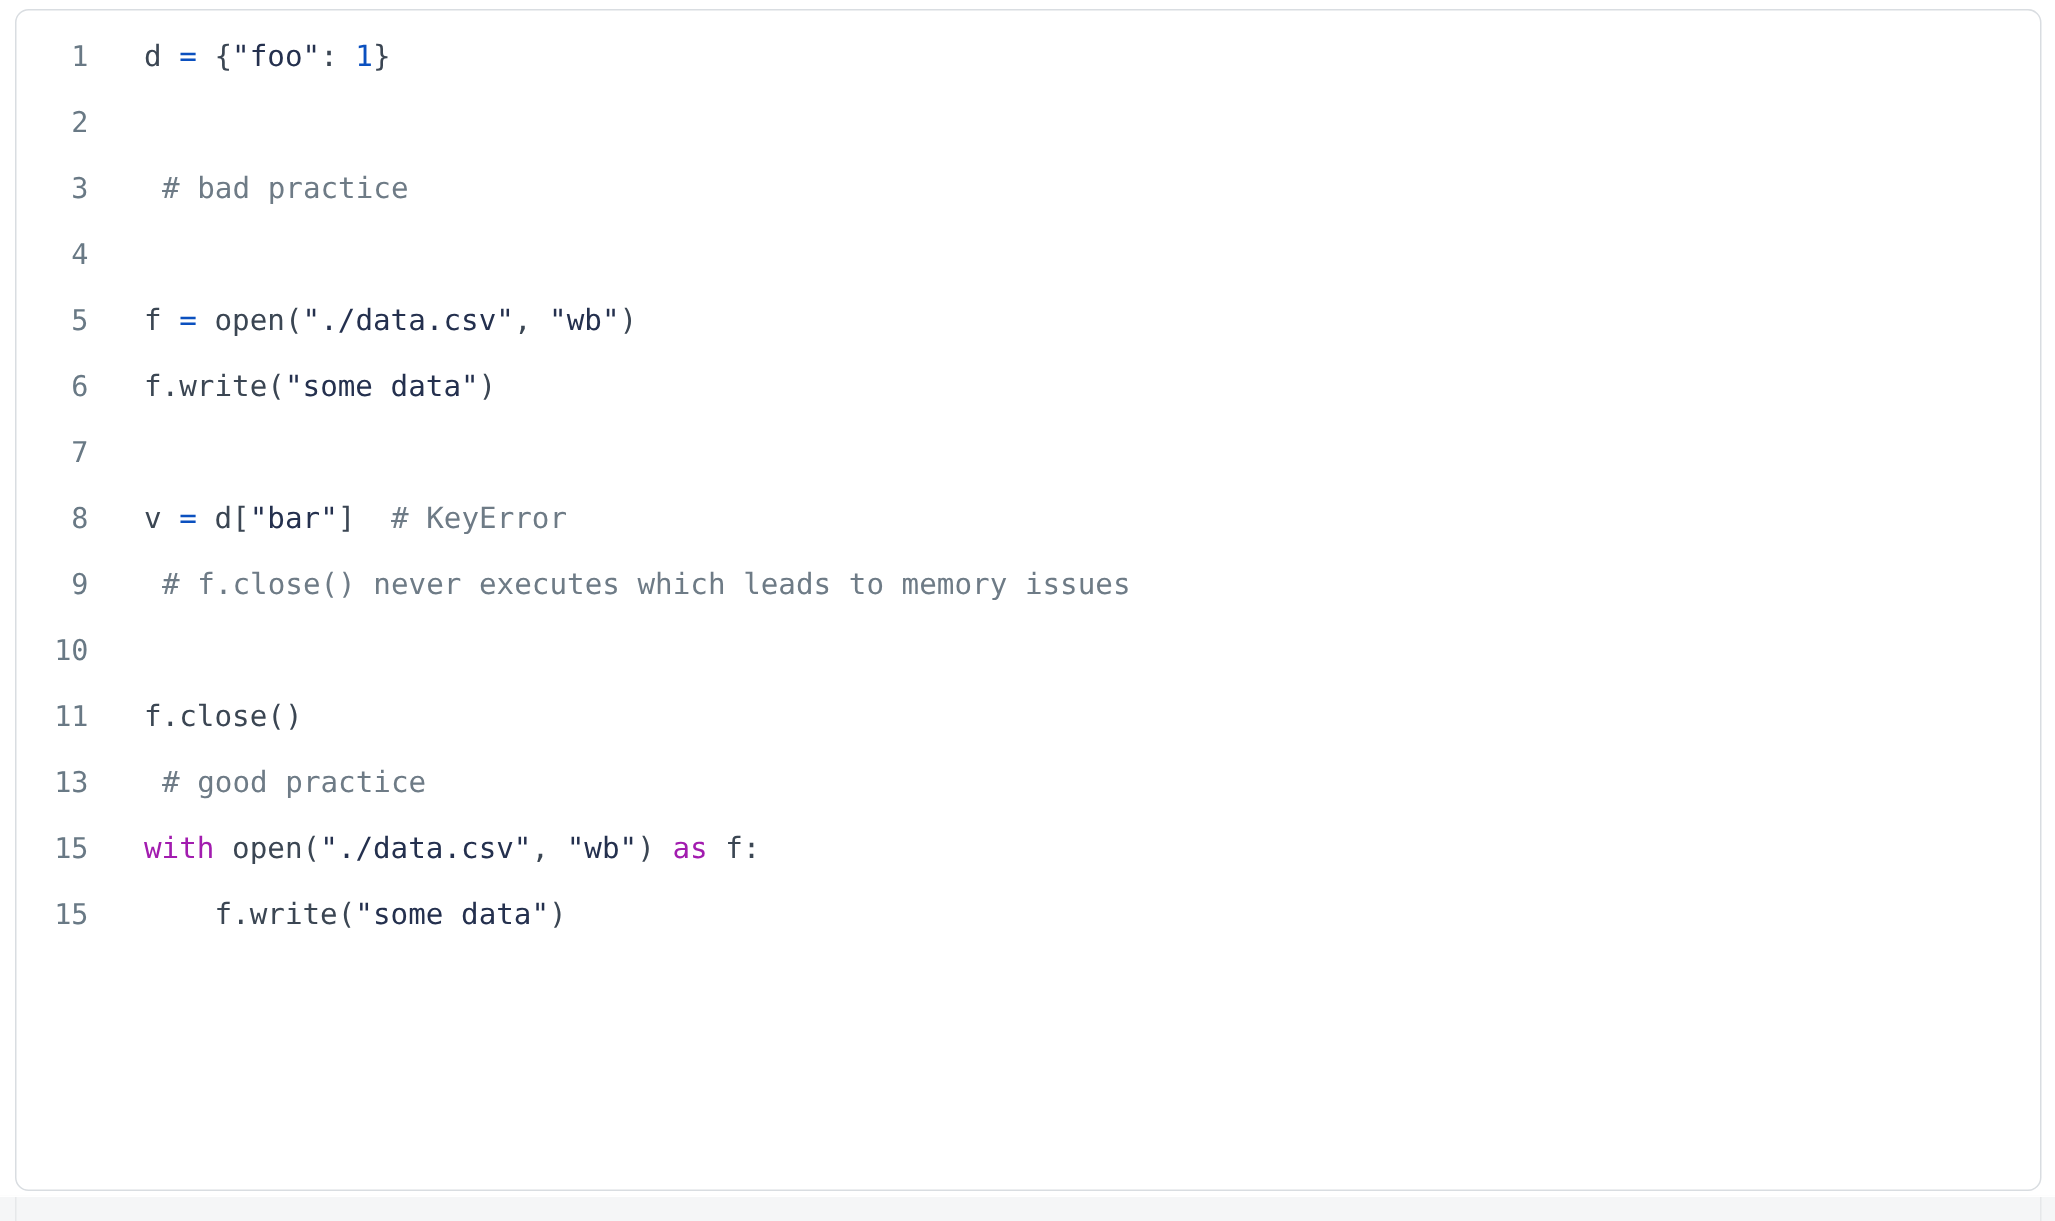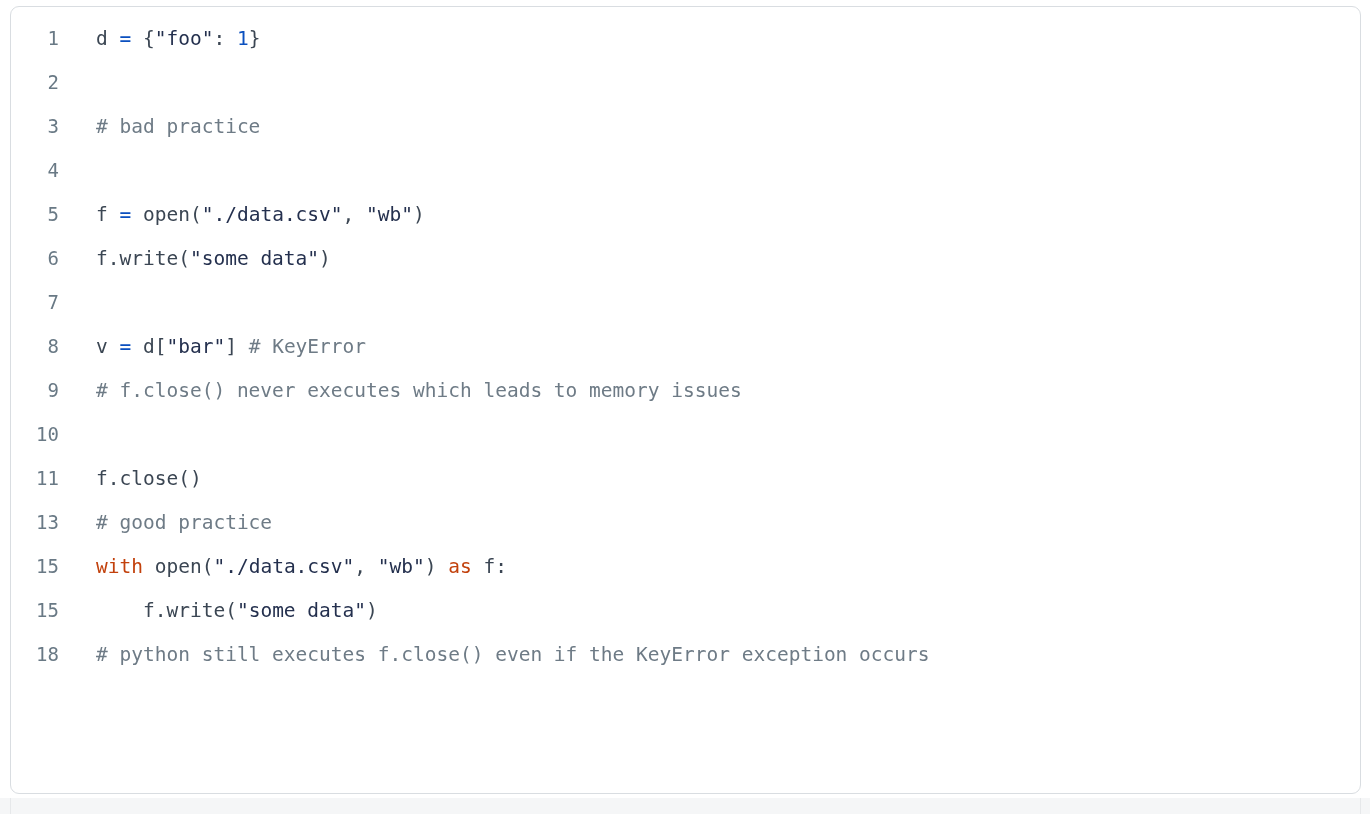--- a/index.html
+++ b/index.html
@@ -73,25 +73,25 @@
     flex: 1 1 auto;
     margin-left: 37px;
     font-family: "DejaVu Sans Mono", "Liberation Mono", monospace;
     font-size: 19.5px;
     color: #3b4653;
     white-space: pre;
   }
 
   
   .tok-plain    { color: #3b4653; }
-  .tok-keyword  { color: #c2410c; }
+  .tok-keyword  { color: #a21caf; }
   .tok-string   { color: #24304e; }
   .tok-number   { color: #0b50bf; }
   .tok-operator { color: #0b50bf; }
-  .tok-comment  { color: #6e7b86; }
+  .tok-comment  { color: #6e7b86; margin-left: 12px; }
 
   
   .footer-strip {
     position: absolute;
     left: 0;
     top: 797px;
     width: 1370px;
     height: 17px;
     background: #f5f6f7;
     border-top: 1px solid #ffffff;
@@ -123,21 +123,20 @@
           <div class="code-line"><span class="line-no">5</span><span class="line-code"><span class="tok-plain">f </span><span class="tok-operator">=</span><span class="tok-plain"> </span><span class="tok-function">open</span><span class="tok-plain">(</span><span class="tok-string">"./data.csv"</span><span class="tok-plain">, </span><span class="tok-string">"wb"</span><span class="tok-plain">)</span></span></div>
           <div class="code-line"><span class="line-no">6</span><span class="line-code"><span class="tok-plain">f.</span><span class="tok-function">write</span><span class="tok-plain">(</span><span class="tok-string">"some data"</span><span class="tok-plain">)</span></span></div>
           <div class="code-line"><span class="line-no">7</span><span class="line-code"></span></div>
           <div class="code-line"><span class="line-no">8</span><span class="line-code"><span class="tok-plain">v </span><span class="tok-operator">=</span><span class="tok-plain"> d[</span><span class="tok-string">"bar"</span><span class="tok-plain">] </span><span class="tok-comment"># KeyError</span></span></div>
           <div class="code-line"><span class="line-no">9</span><span class="line-code"><span class="tok-comment"># f.close() never executes which leads to memory issues</span></span></div>
           <div class="code-line"><span class="line-no">10</span><span class="line-code"></span></div>
           <div class="code-line"><span class="line-no">11</span><span class="line-code"><span class="tok-plain">f.</span><span class="tok-function">close</span><span class="tok-plain">()</span></span></div>
           <div class="code-line"><span class="line-no">13</span><span class="line-code"><span class="tok-comment"># good practice</span></span></div>
           <div class="code-line"><span class="line-no">15</span><span class="line-code"><span class="tok-keyword">with</span><span class="tok-plain"> </span><span class="tok-function">open</span><span class="tok-plain">(</span><span class="tok-string">"./data.csv"</span><span class="tok-plain">, </span><span class="tok-string">"wb"</span><span class="tok-plain">) </span><span class="tok-keyword">as</span><span class="tok-plain"> f:</span></span></div>
           <div class="code-line"><span class="line-no">15</span><span class="line-code"><span class="tok-plain">    f.</span><span class="tok-function">write</span><span class="tok-plain">(</span><span class="tok-string">"some data"</span><span class="tok-plain">)</span></span></div>
-          <div class="code-line"><span class="line-no">18</span><span class="line-code"><span class="tok-comment"># python still executes f.close() even if the KeyError exception occurs</span></span></div>
         </div>
     </div>
   </div>
 
   <div class="footer-strip">
     <div class="footer-strip-inner"></div>
   </div>
 
 </div>
 

